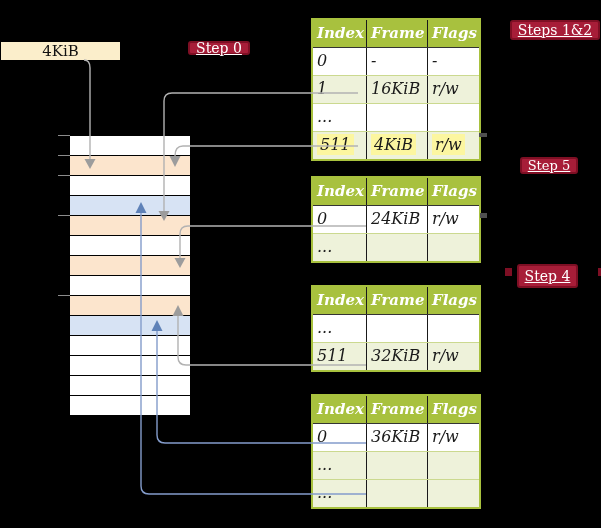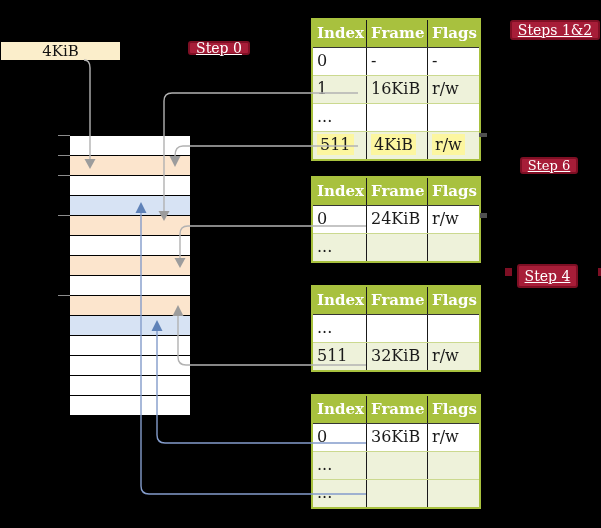--- a/index.html
+++ b/index.html
@@ -33,20 +33,21 @@
   }
   .mem-white{background:#ffffff;}
   .mem-peach{background:var(--frame-peach);}
   .mem-blue{background:var(--frame-blue);}
   .tick{position:absolute;left:58px;width:12px;height:1px;background:var(--tick-gray);}
   
   .ptable{
     position:absolute;left:311px;width:170px;
     border:2px solid var(--table-border-green);box-sizing:border-box;
     background:#fff;
+    font-style:italic;
   }
   .prow{display:flex;height:27px;}
   .prow.header{
     background:var(--table-header-bg);color:var(--header-text);
     font-weight:bold;border-bottom:1px solid #333;
   }
   .prow.body{color:var(--body-text);}
   .prow.body + .prow.body{border-top:1px solid var(--row-separator);}
   .prow.alt{background:var(--table-row-alt-bg);}
   .pcell{
@@ -68,21 +69,21 @@
 </style>
 </head>
 <body>
 
 <div class="stage" style="--background: #000000; --table-border-green: #a8c13e; --table-header-bg: #a8c13e; --table-row-alt-bg: #eef2da; --row-separator: #cbd98f; --col-separator: #1a1a1a; --highlight-yellow: #fcf6a0; --frame-peach: #fce5cd; --frame-blue: #d7e3f4; --pointer-box-bg: #fbeecb; --label-bg: #a71d38; --label-border: #7e0f24; --label-text: #ffffff; --wire-gray: #b2b2b2; --arrow-gray: #9c9c9c; --wire-blue: #849ccb; --arrow-blue: #5f82b8; --tick-gray: #8c8c8c; --memory-row-border: #000000; --header-text: #ffffff; --body-text: #1a1a1a; --artifact-dark: #4f4f4f;">
 
   <div class="pointer-box">4KiB</div>
 
   <div class="step-label" id="lbl-step0">Step 0</div>
   <div class="step-label" id="lbl-steps12">Steps 1&amp;2</div>
-  <div class="step-label" id="lbl-step3">Step 6</div>
+  <div class="step-label" id="lbl-step3">Step 5</div>
   <div class="step-label" id="lbl-step4">Step 4</div>
 
   <div class="memory" id="memory-col">
       <div class="mem-row mem-white"></div>
       <div class="mem-row mem-peach"></div>
       <div class="mem-row mem-white"></div>
       <div class="mem-row mem-blue"></div>
       <div class="mem-row mem-peach"></div>
       <div class="mem-row mem-white"></div>
       <div class="mem-row mem-peach"></div>

